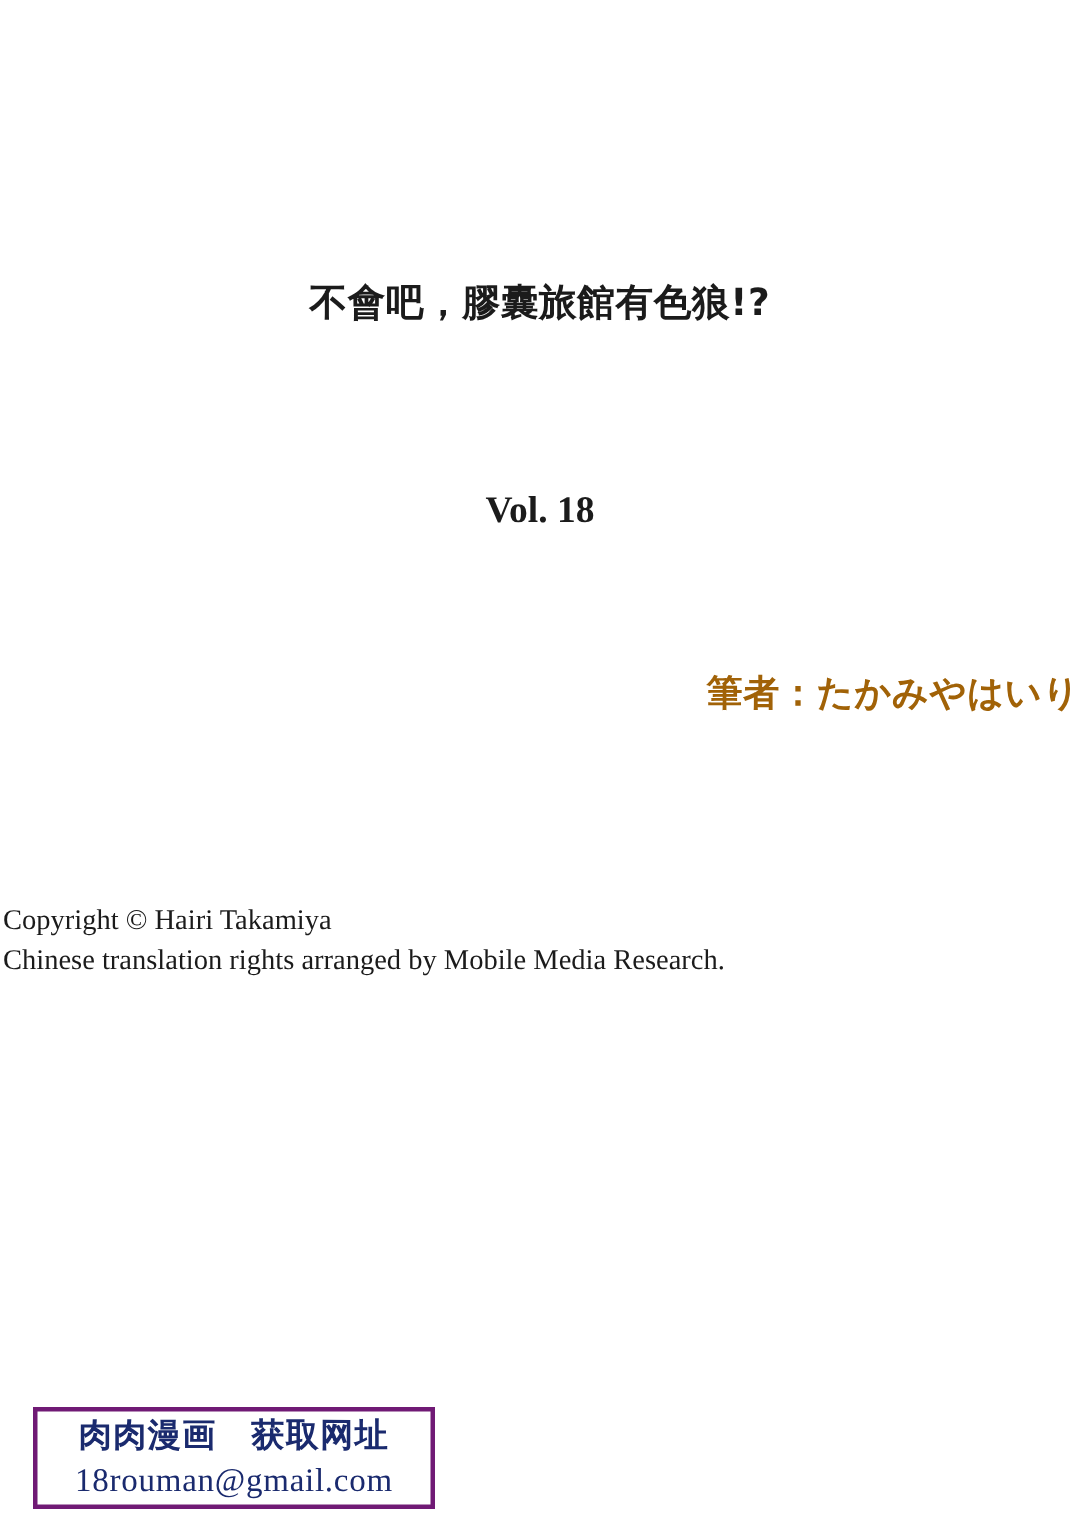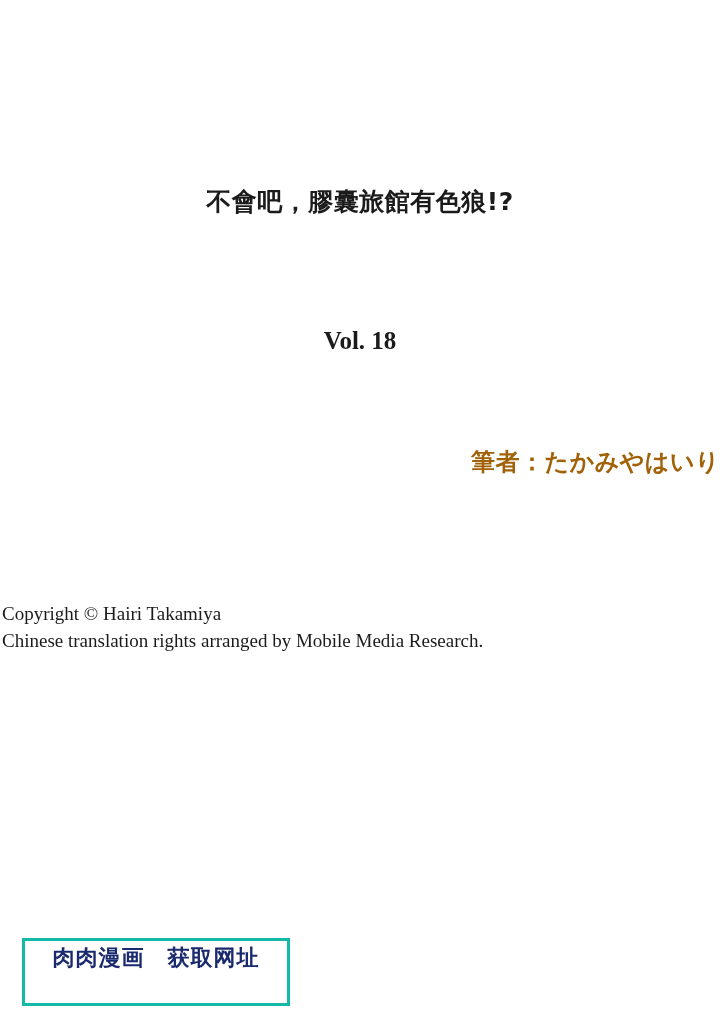--- a/index.html
+++ b/index.html
@@ -73,21 +73,21 @@
     color: #1b1b1b;
     line-height: 27px;
   }
   .watermark {
     position: absolute;
     left: 22px;
     top: 938px;
     width: 268px;
     height: 68px;
     background: #ffffff;
-    border: 3px solid #14b8a6;
+    border: 3px solid #701a75;
     box-sizing: border-box;
     overflow: hidden;
   }
   .watermark-top {
     font-family: "DejaVu Sans", "Liberation Sans", sans-serif;
     font-size: 22px;
     font-weight: bold;
     color: #1a2a6e;
     text-align: center;
     line-height: 30px;
@@ -116,15 +116,16 @@
 
   <div class="author">筆者：たかみやはいり</div>
 
   <div class="copyright">
     <div class="copyright-line">Copyright © Hairi Takamiya</div>
     <div class="copyright-line">Chinese translation rights arranged by Mobile Media Research.</div>
   </div>
 
   <div class="watermark">
     <div class="watermark-top">肉肉漫画　获取网址</div>
+    <div class="watermark-bottom">18rouman@gmail.com</div>
   </div>
 
 </div>
 
 </body></html>

